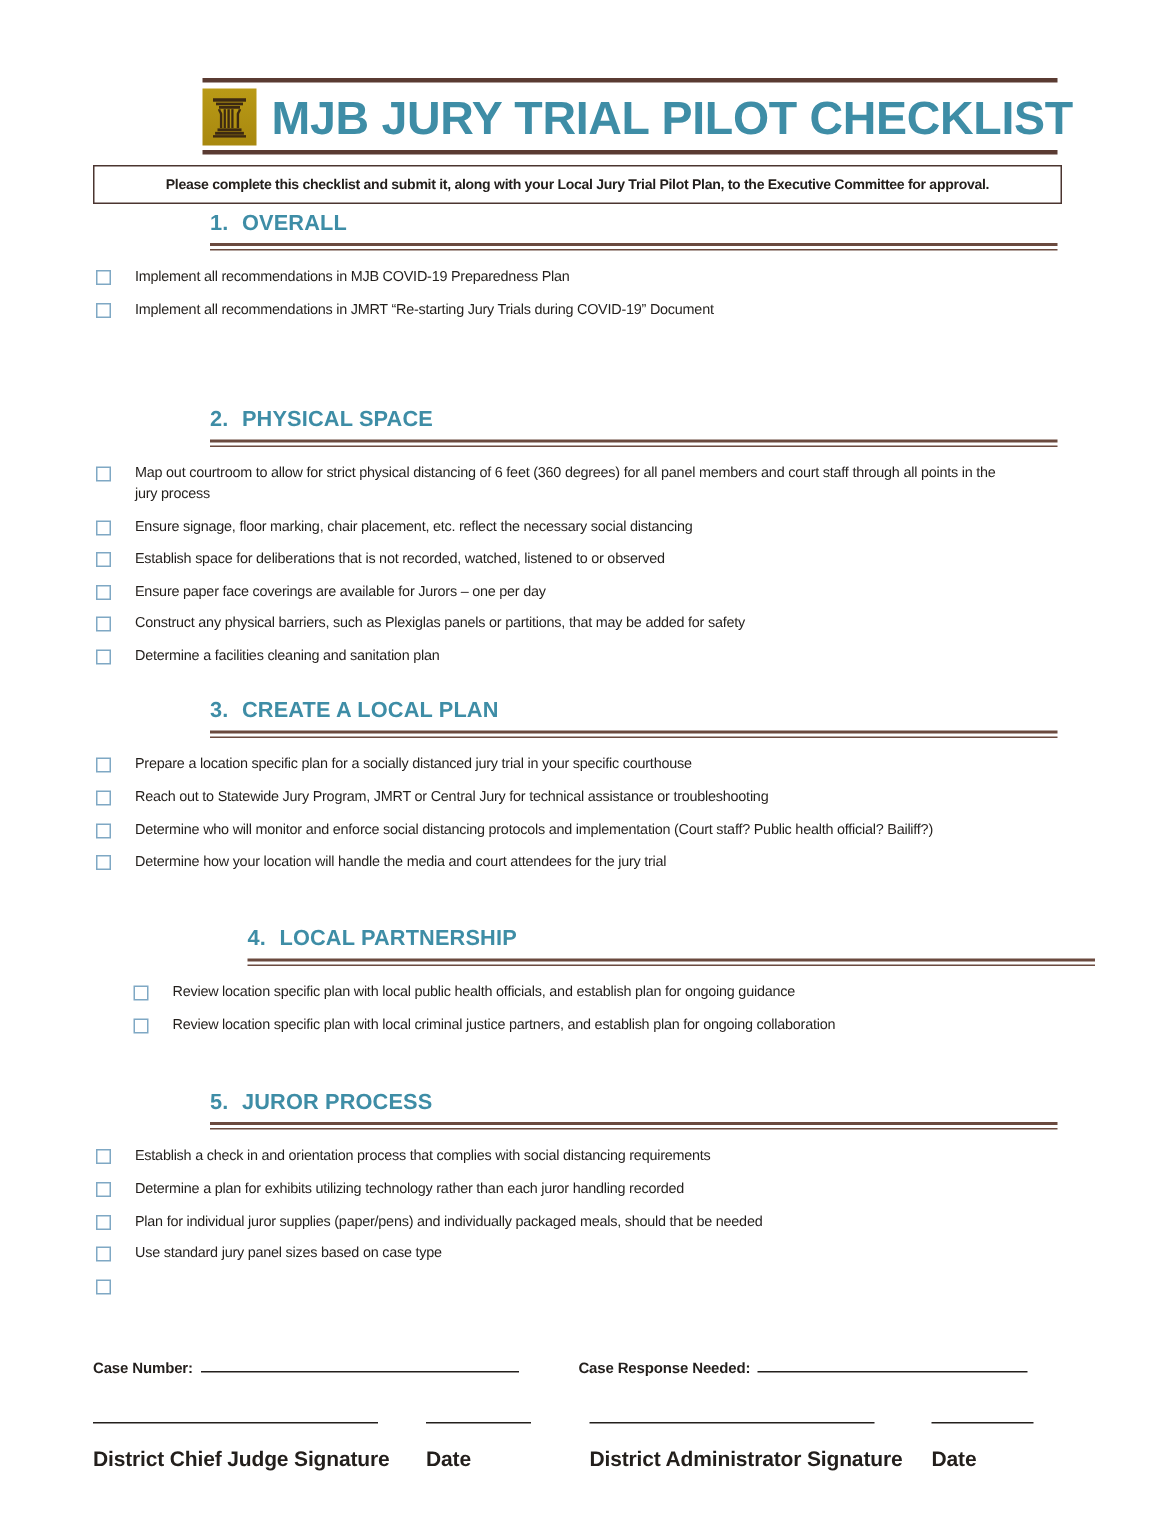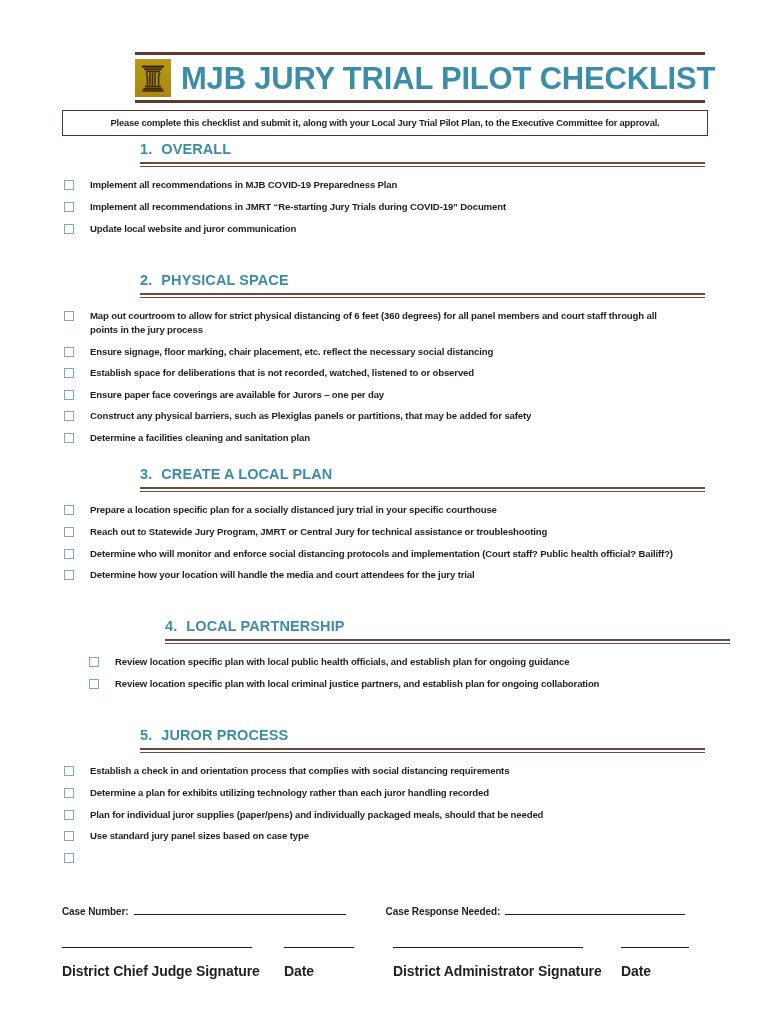--- a/index.html
+++ b/index.html
@@ -121,21 +121,21 @@
     width: 10px;
     height: 10px;
     border: 1.4px solid #7fa8c4;
     box-sizing: border-box;
     margin-top: 2px;
     background: #ffffff;
   }
   .item-text {
     margin-left: 16px;
     font-size: 9.6px;
-    font-weight: bold;
+    font-weight: normal;
     letter-spacing: -0.15px;
     line-height: 1.42;
     color: #231f1c;
   }
 
   
   .footer { position: absolute; left: 0; width: 710px; }
   .footer-row {
     display: flex;
     font-size: 10px;
@@ -208,24 +208,20 @@
         </div>
         <div class="items">
           <div class="item">
             <span class="checkbox"></span>
             <span class="item-text">Implement all recommendations in MJB COVID-19 Preparedness Plan</span>
           </div>
           <div class="item">
             <span class="checkbox"></span>
             <span class="item-text">Implement all recommendations in JMRT “Re-starting Jury Trials during COVID-19” Document</span>
           </div>
-          <div class="item">
-            <span class="checkbox"></span>
-            <span class="item-text">Update local website and juror communication</span>
-          </div>
         </div>
       </div>
       <div class="section" style="top: 272px;">
         <div class="section-head">
           <div class="section-title"><span class="num">2.</span><span>PHYSICAL SPACE</span></div>
           <div class="section-rule"></div>
         </div>
         <div class="items">
           <div class="item">
             <span class="checkbox"></span>

